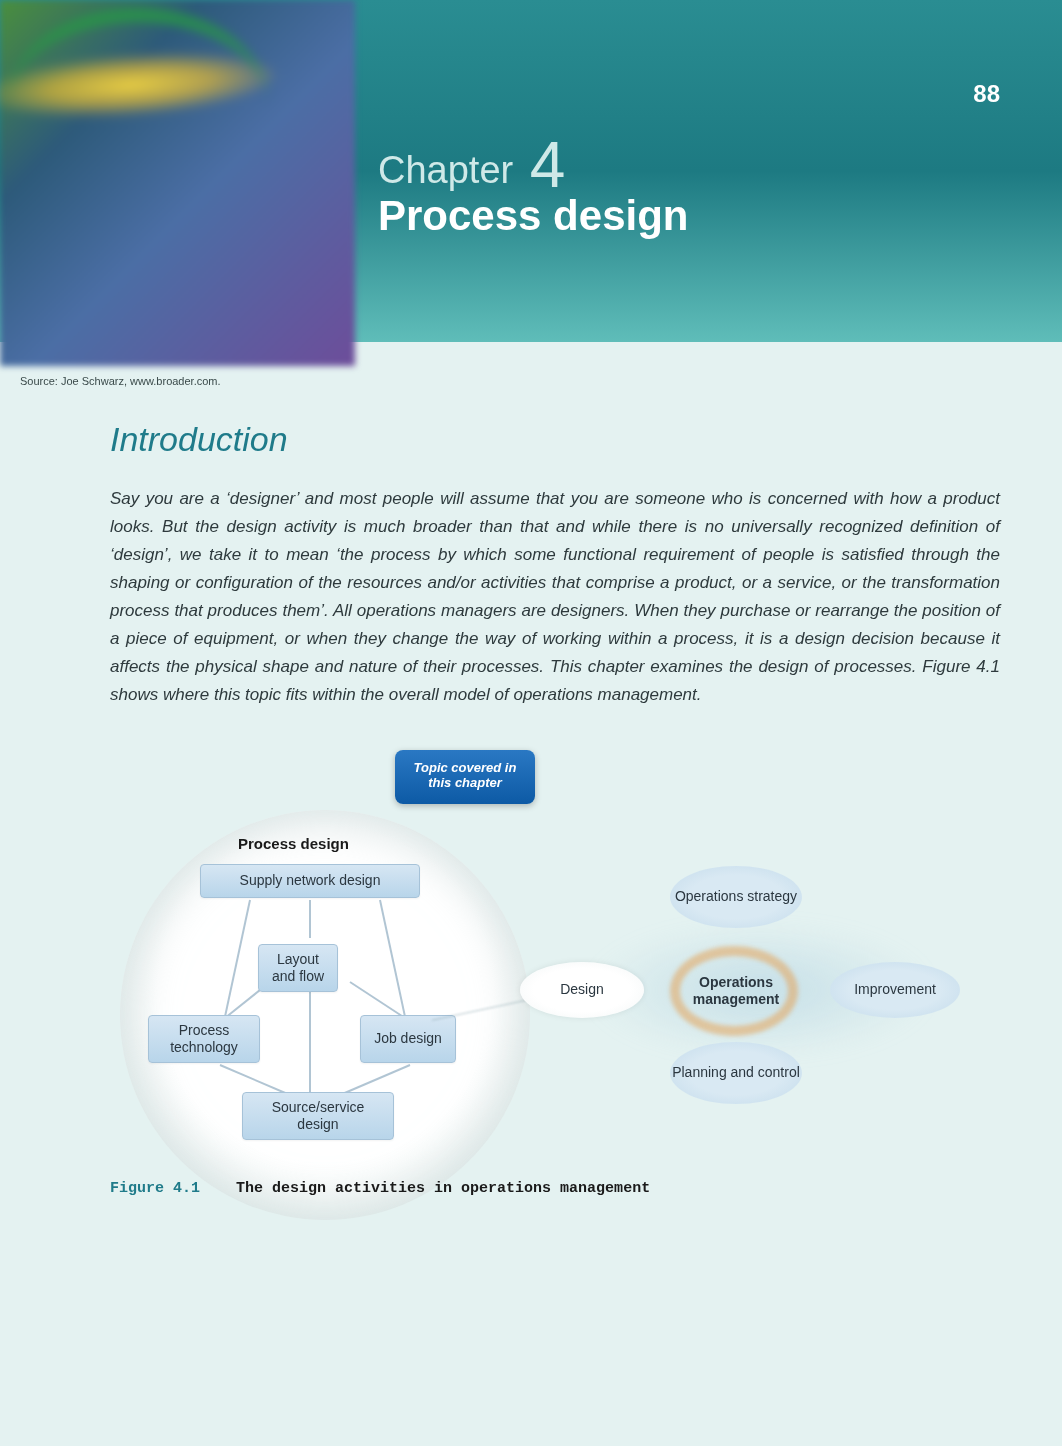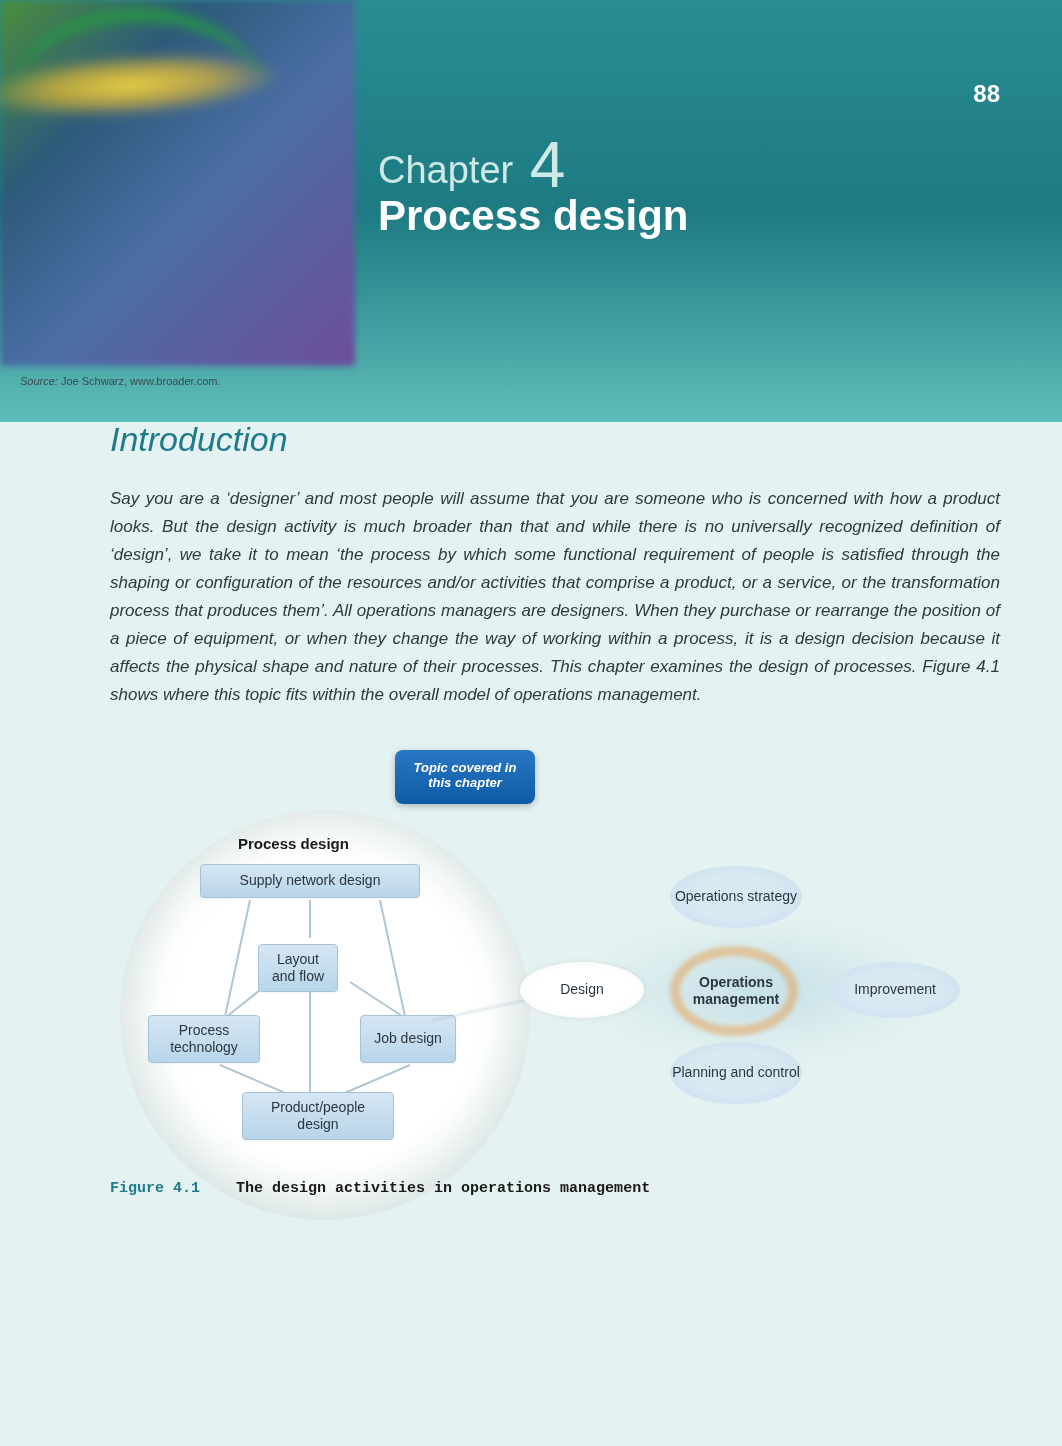--- a/index.html
+++ b/index.html
@@ -7,21 +7,21 @@
     font-family: "Helvetica Neue", Helvetica, Arial, sans-serif;
     background: #e4f2f1;
     width: 1062px;
     height: 1446px;
     position: relative;
     overflow: hidden;
   }
   .header-band {
     position: absolute;
     top: 0; left: 0; right: 0;
-    height: 422px;
+    height: 342px;
     background: linear-gradient(180deg, #2a8d92 0%, #1d7a82 50%, #5fbdb9 100%);
   }
   .header-photo {
     position: absolute;
     top: 0; left: 0;
     width: 355px; height: 366px;
     background: linear-gradient(135deg, #4a8f3d 0%, #2d5a7a 28%, #4b6ea5 55%, #6d4d9a 100%);
     filter: blur(3px);
   }
   .header-photo::before {
@@ -69,21 +69,21 @@
     color: #ffffff;
     font-size: 42px;
     font-weight: 700;
   }
   .source-line {
     position: absolute;
     top: 375px; left: 20px;
     font-size: 11px;
     color: #3a4a4a;
   }
-  .source-line .lbl { font-style: italic; }
+  .source-line .lbl { }
   .content {
     position: absolute;
     top: 420px; left: 110px; right: 62px; font-style: italic;
   }
   .intro-heading {
     color: #1f7b8a;
     font-size: 34px;
     font-weight: 400;
     margin-bottom: 26px;
   }
@@ -251,21 +251,21 @@
       <line x1="190" y1="175" x2="190" y2="285"></line>
     </g>
   </svg>
 
   <div class="pd-title">Process design</div>
 
   <div class="node n-supply">Supply network design</div>
   <div class="node n-layout">Layout and flow</div>
   <div class="node n-ptech">Process technology</div>
   <div class="node n-job">Job design</div>
-  <div class="node n-prod">Product/people design</div>
+  <div class="node n-prod">Source/service design</div>
 
   <div class="long-connector"></div>
 
   <div class="right-group">
     <div class="diamond-shadow"></div>
     <div class="om-arc"></div>
     <div class="rnode r-ops">Operations strategy</div>
     <div class="rnode r-improve">Improvement</div>
     <div class="rnode r-plan">Planning and control</div>
     <div class="rnode r-design">Design</div>

